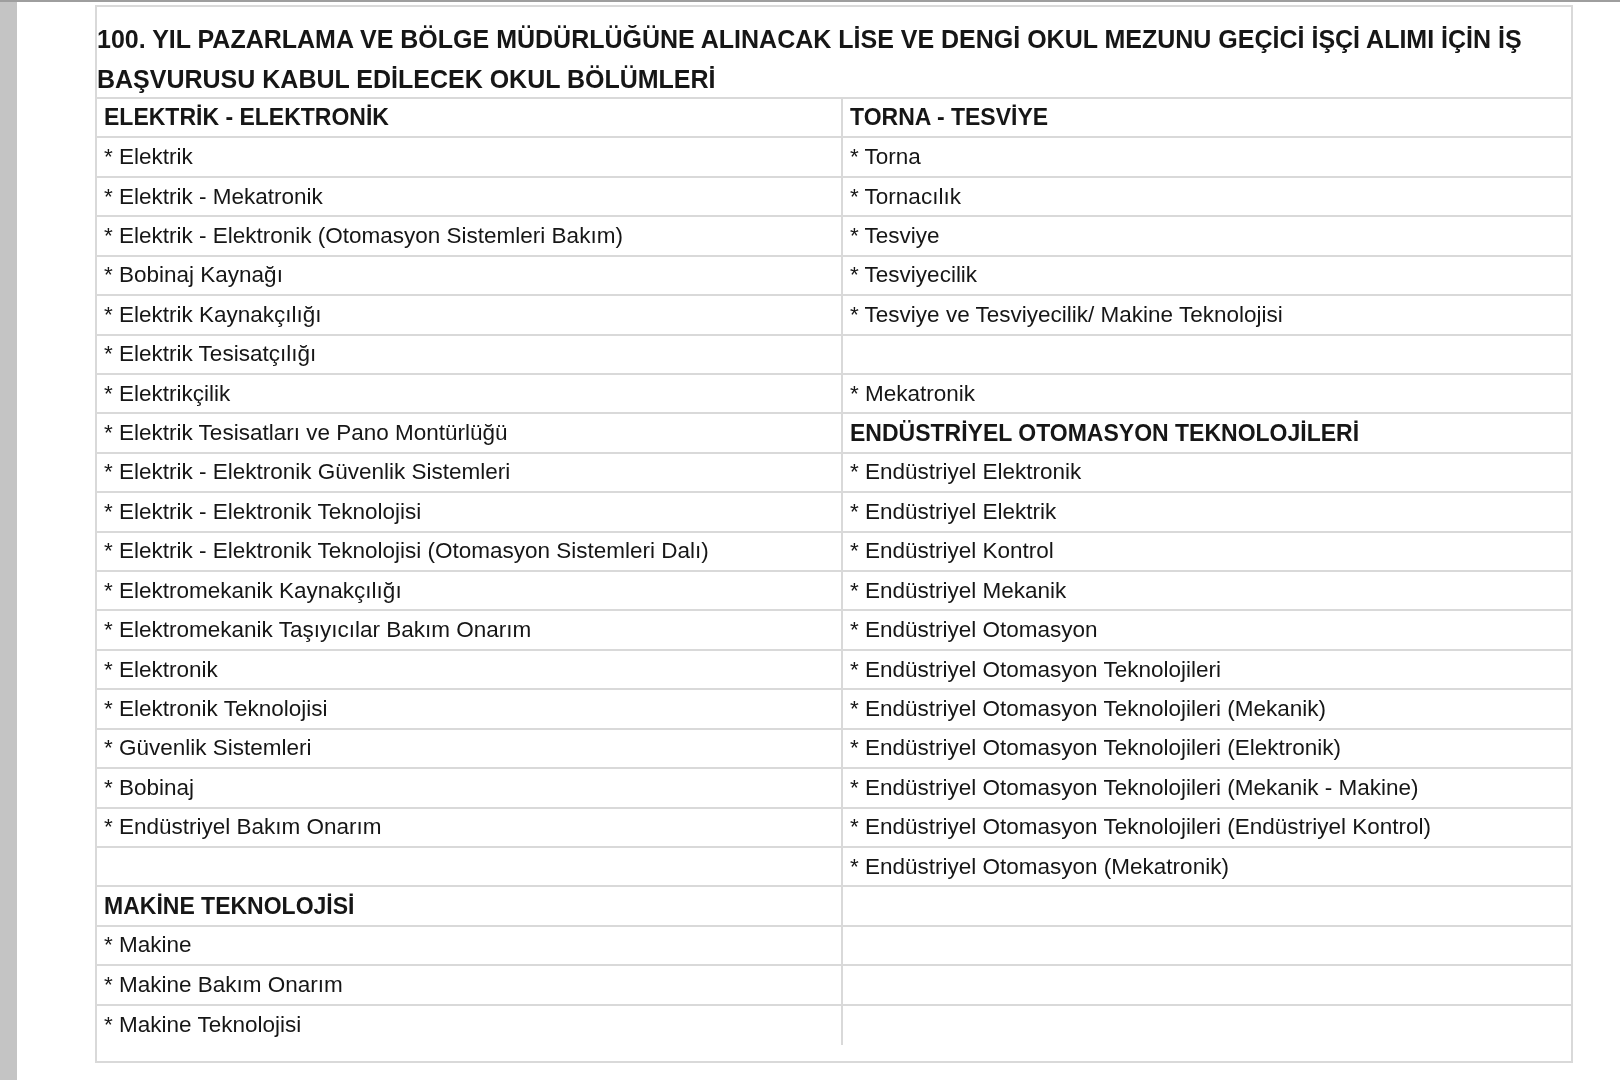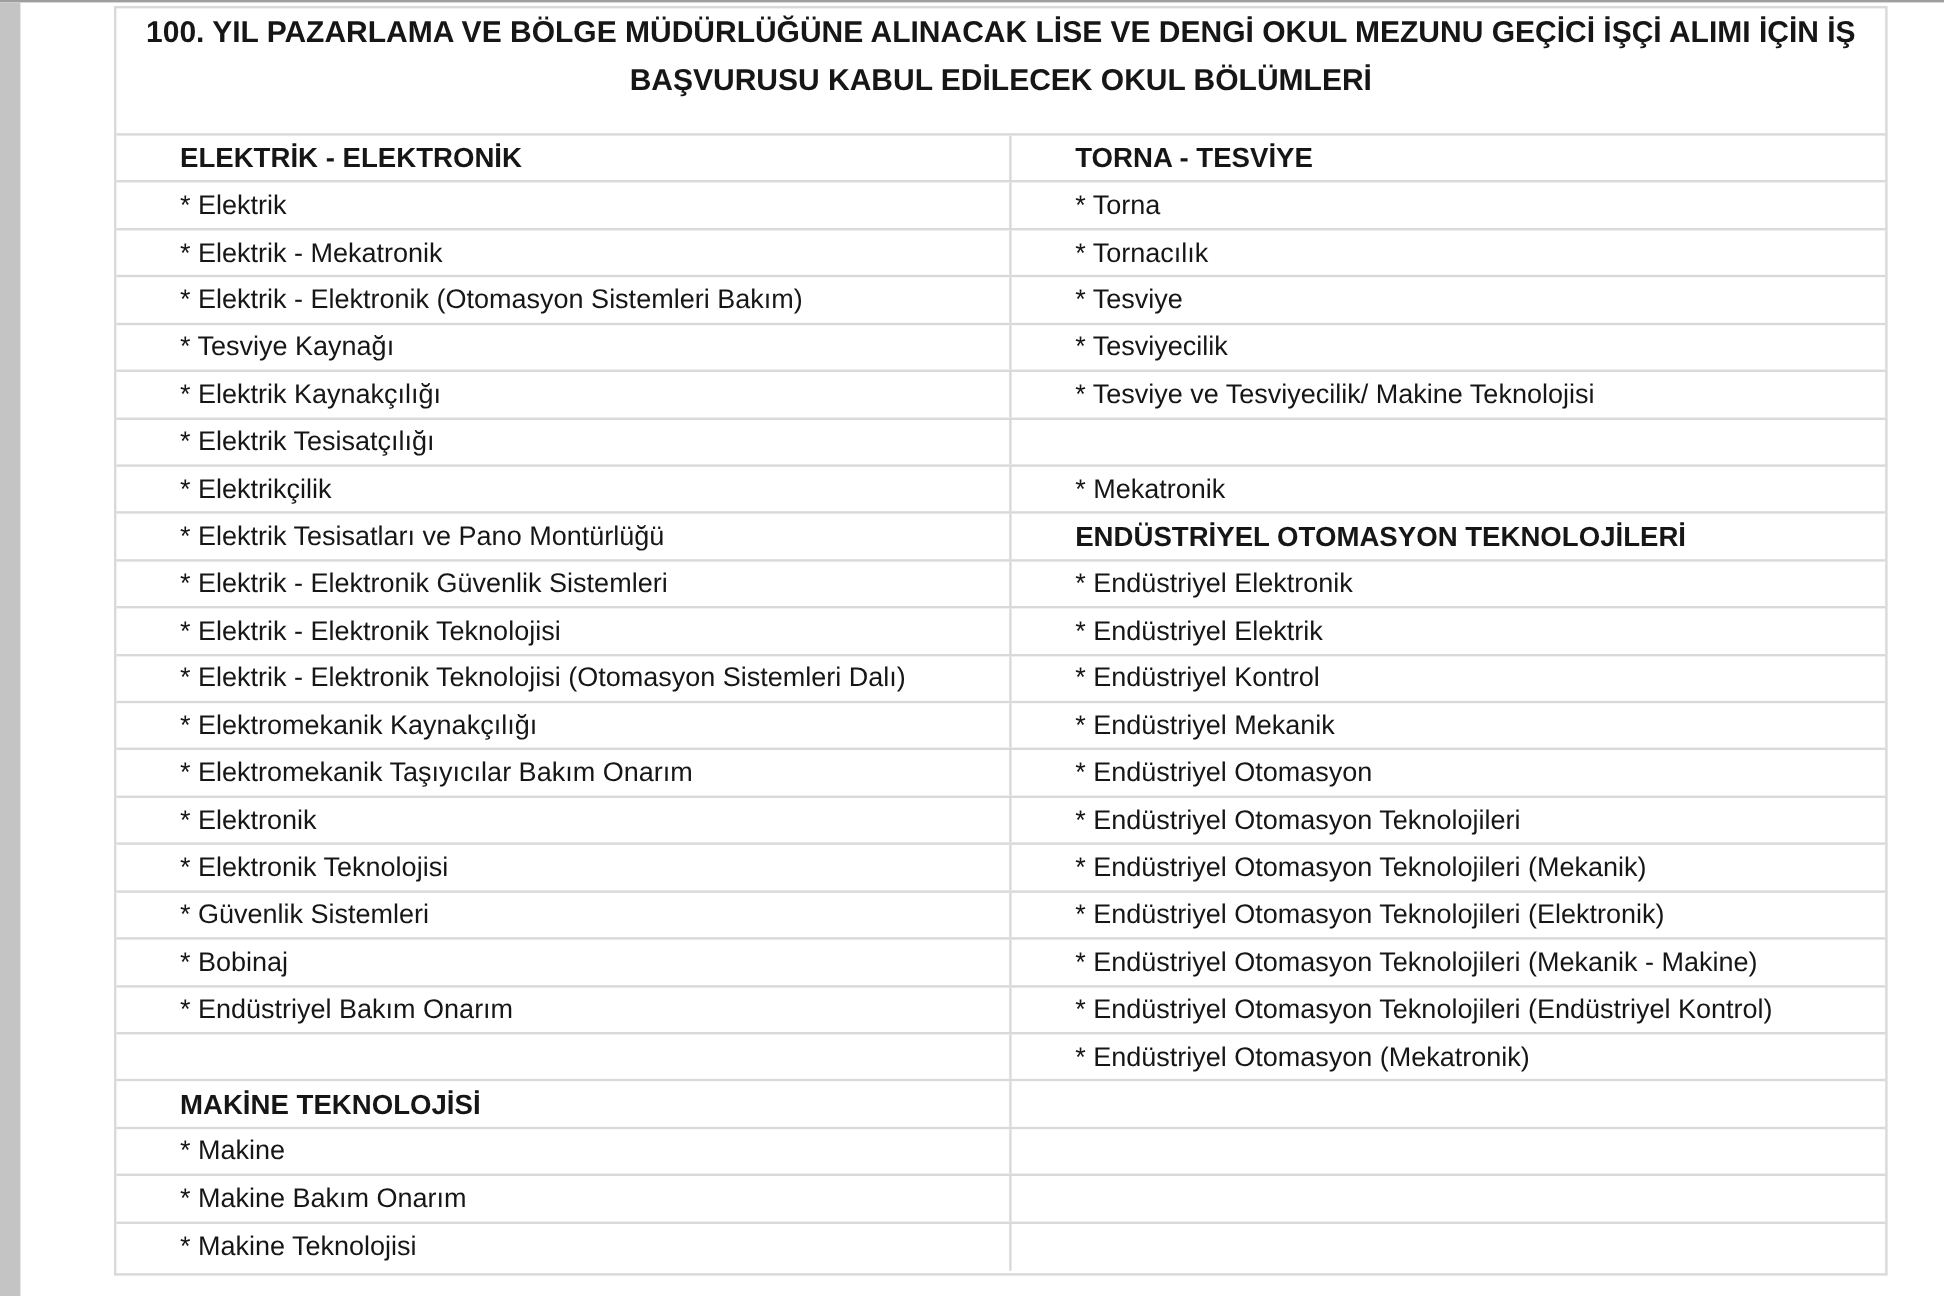--- a/index.html
+++ b/index.html
@@ -28,27 +28,26 @@
   }
   .doc-table{
     position:absolute;left:95px;top:5px;
     width:1478px;height:1058px;
     box-sizing:border-box;
     border:2px solid var(--grid);
     background:#fff;
   }
   .title-cell{
     box-sizing:border-box;
-    height:106px;
+    height:92px;
     border-bottom:2px solid var(--grid);
-    text-align:center;
     font-weight:bold;
     font-size:25px;
     line-height:40px;
-    padding-top:0;
+    padding-top:12px;
   }
   .title-cell .tline{display:block;}
   .table-body{
     display:grid;
     grid-template-rows:repeat(24, 1fr);
     height:946px;
   }
   .row{
     display:grid;
     grid-template-columns:746px 1fr;
@@ -59,21 +58,20 @@
   .row:last-child{border-bottom:none;}
   .cell{
     display:flex;
     align-items:center;
     padding:0 8px 0 7px;
     font-size:22.5px;
     white-space:nowrap;
     overflow:hidden;
     box-sizing:border-box;
     min-height:0;
-    margin-left:46px;
   }
   .cell.left{border-right:2px solid var(--grid);}
   .cell.bold{font-weight:bold;font-size:23px;}
 </style>
 </head>
 <body>
 
 <div class="top-edge"></div>
 <div class="left-strip"></div>
 
@@ -97,21 +95,21 @@
     <div class="cell left">* Elektrik - Mekatronik</div>
     <div class="cell right">* Tornacılık</div>
   </div>
 
   <div class="row">
     <div class="cell left">* Elektrik - Elektronik (Otomasyon Sistemleri Bakım)</div>
     <div class="cell right">* Tesviye</div>
   </div>
 
   <div class="row">
-    <div class="cell left">* Tesviye Kaynağı</div>
+    <div class="cell left">* Bobinaj Kaynağı</div>
     <div class="cell right">* Tesviyecilik</div>
   </div>
 
   <div class="row">
     <div class="cell left">* Elektrik Kaynakçılığı</div>
     <div class="cell right">* Tesviye ve Tesviyecilik/ Makine Teknolojisi</div>
   </div>
 
   <div class="row">
     <div class="cell left">* Elektrik Tesisatçılığı</div>

